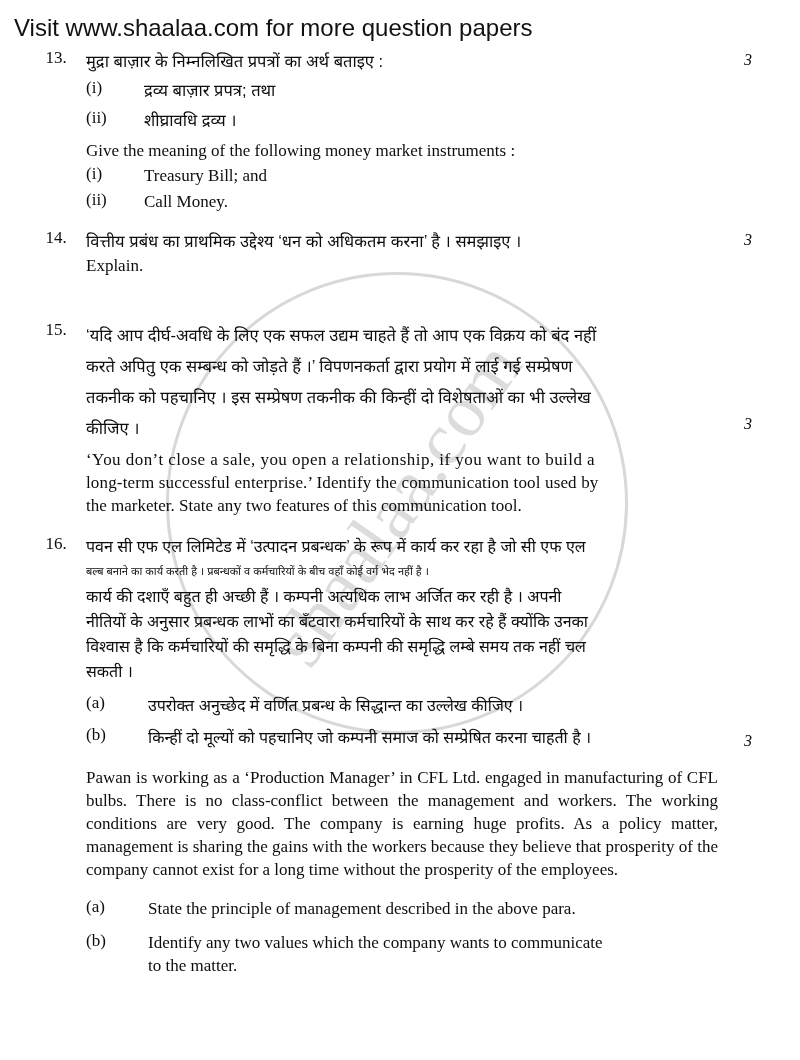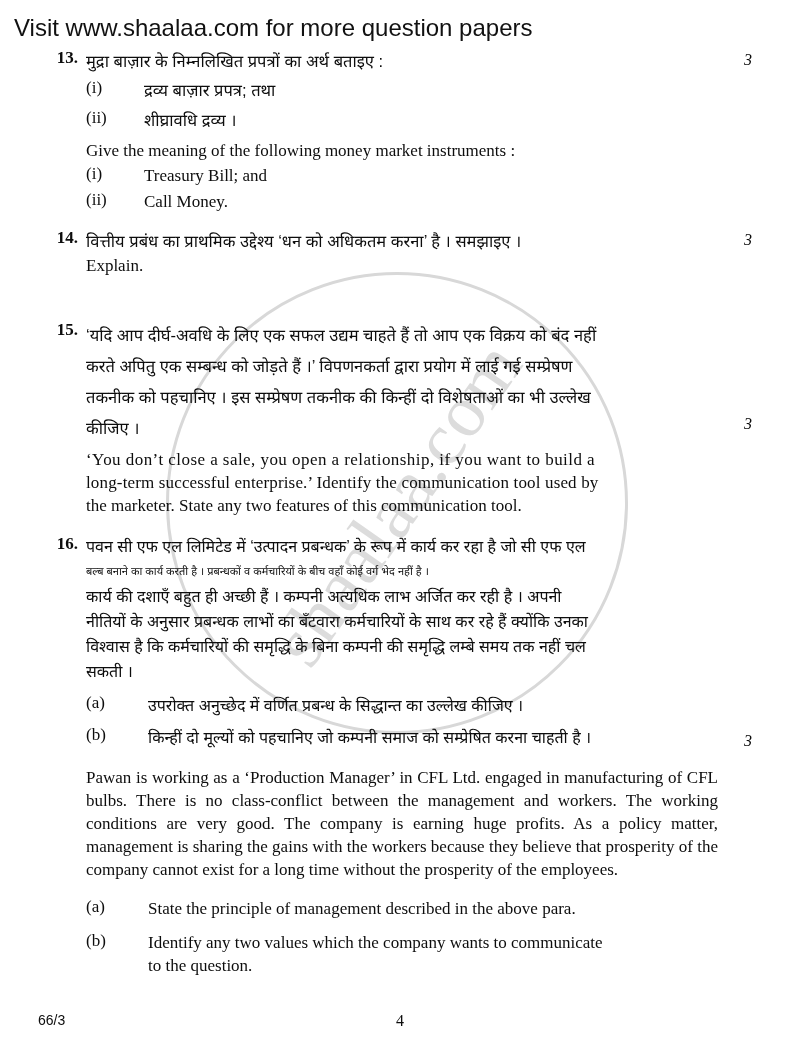--- a/index.html
+++ b/index.html
@@ -60,22 +60,22 @@
   .qblock {
     position: absolute;
     left: 0;
     width: 800px;
   }
 
   .qnum {
     position: absolute;
     left: 34px;
     width: 44px;
-    text-align: right;
-    font-weight: bold;
+    text-align: center;
+    font-weight: normal;
     font-size: 17px;
   }
 
   .marks {
     position: absolute;
     left: 744px;
     width: 30px;
     font-style: italic;
     font-size: 16px;
     text-align: left;
@@ -253,27 +253,23 @@
         <div class="para-en" style="margin-top:16px;">Pawan is working as a ‘Production Manager’ in CFL Ltd. engaged in manufacturing of CFL bulbs. There is no class-conflict between the management and workers. The working conditions are very good. The company is earning huge profits. As a policy matter, management is sharing the gains with the workers because they believe that prosperity of the company cannot exist for a long time without the prosperity of the employees.</div>
 
         <div class="subitem ab-list" style="margin-top:16px;">
           <span class="sub-marker">(a)</span>
           <span class="sub-text-en">State the principle of management described in the above para.</span>
         </div>
         <div class="subitem ab-list" style="margin-top:11px;">
           <span class="sub-marker">(b)</span>
           <span>
             <span class="sub-text-en" style="display:block;">Identify any two values which the company wants to communicate</span>
-            <span class="sub-text-en" style="display:block;">to the question.</span>
+            <span class="sub-text-en" style="display:block;">to the matter.</span>
           </span>
         </div>
       </div>
     </div>
 
   </div>
 
-  <div id="footer">
-    <div id="page-code">66/3</div>
-    <div id="page-number">4</div>
-  </div>
   <div id="promo-banner">Visit www.shaalaa.com for more question papers</div>
 
 </div>
 
 </body></html>

